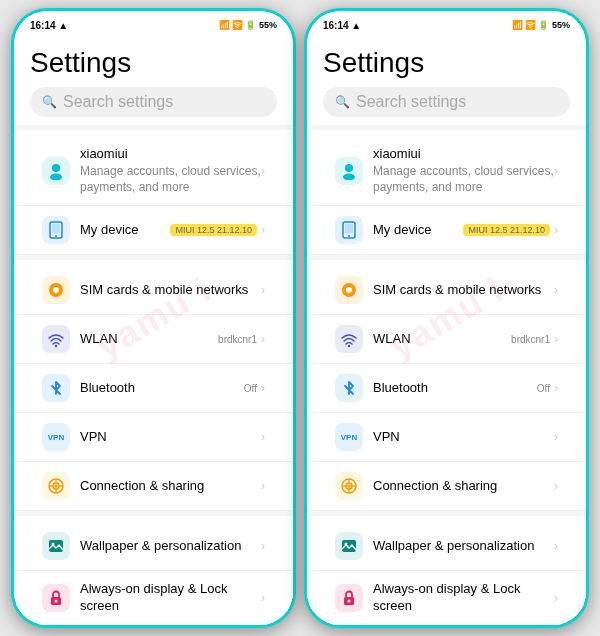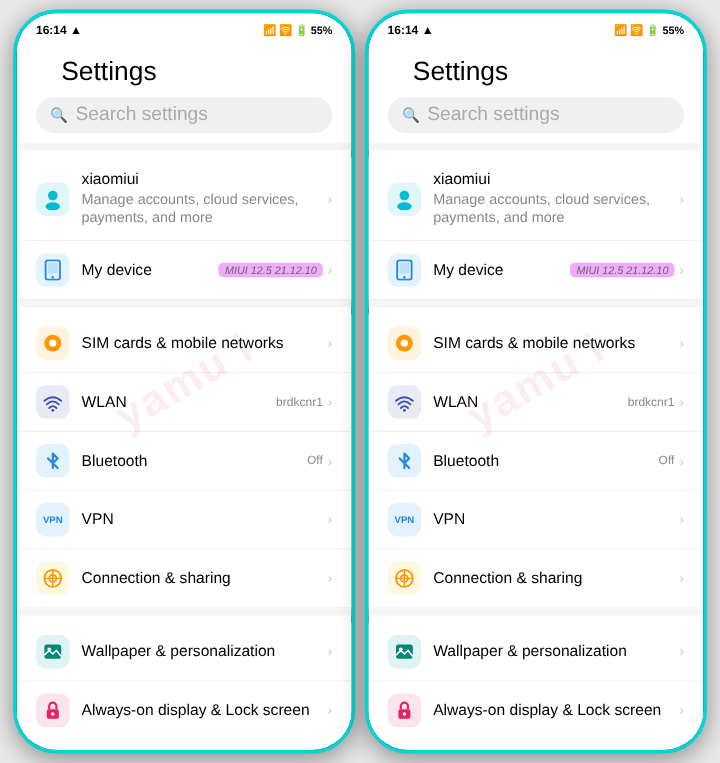--- a/index.html
+++ b/index.html
@@ -64,25 +64,24 @@
       align-items: center;
       gap: 2px;
     }
 
     .settings-header {
       background: #fff;
       padding: 12px 16px 8px 16px;
     }
 
     .settings-title {
-      font-size: 22px;
+      font-size: 28px;
       font-weight: 300;
       color: #000;
       margin-bottom: 8px;
-      margin-left: 21px;
     }
 
     .search-bar {
       background: #f0f0f0;
       border-radius: 20px;
       padding: 6px 12px;
       display: flex;
       align-items: center;
       gap: 6px;
     }
@@ -99,21 +98,21 @@
 
     
     .settings-list {
       background: #fff;
       margin-top: 6px;
     }
 
     .settings-item {
       display: flex;
       align-items: center;
-      padding: 10px 16px;
+      padding: 10px 28px;
       border-bottom: 1px solid #f0f0f0;
       background: #fff;
       min-height: 48px;
     }
 
     .settings-item.no-border {
       border-bottom: none;
     }
 
     .item-icon {
@@ -164,26 +163,25 @@
       font-size: 11px;
       flex-shrink: 0;
     }
 
     .chevron {
       color: #ccc;
       font-size: 12px;
     }
 
     .miui-badge {
-      background: #f0abfc;
+      background: #fde047;
       border-radius: 4px;
       padding: 1px 5px;
       font-size: 9px;
       color: #666;
-      font-style: italic;
     }
 
     
     .watermark {
       position: absolute;
       top: 50%;
       left: 50%;
       transform: translate(-50%, -50%) rotate(-30deg);
       font-size: 36px;
       font-weight: bold;

